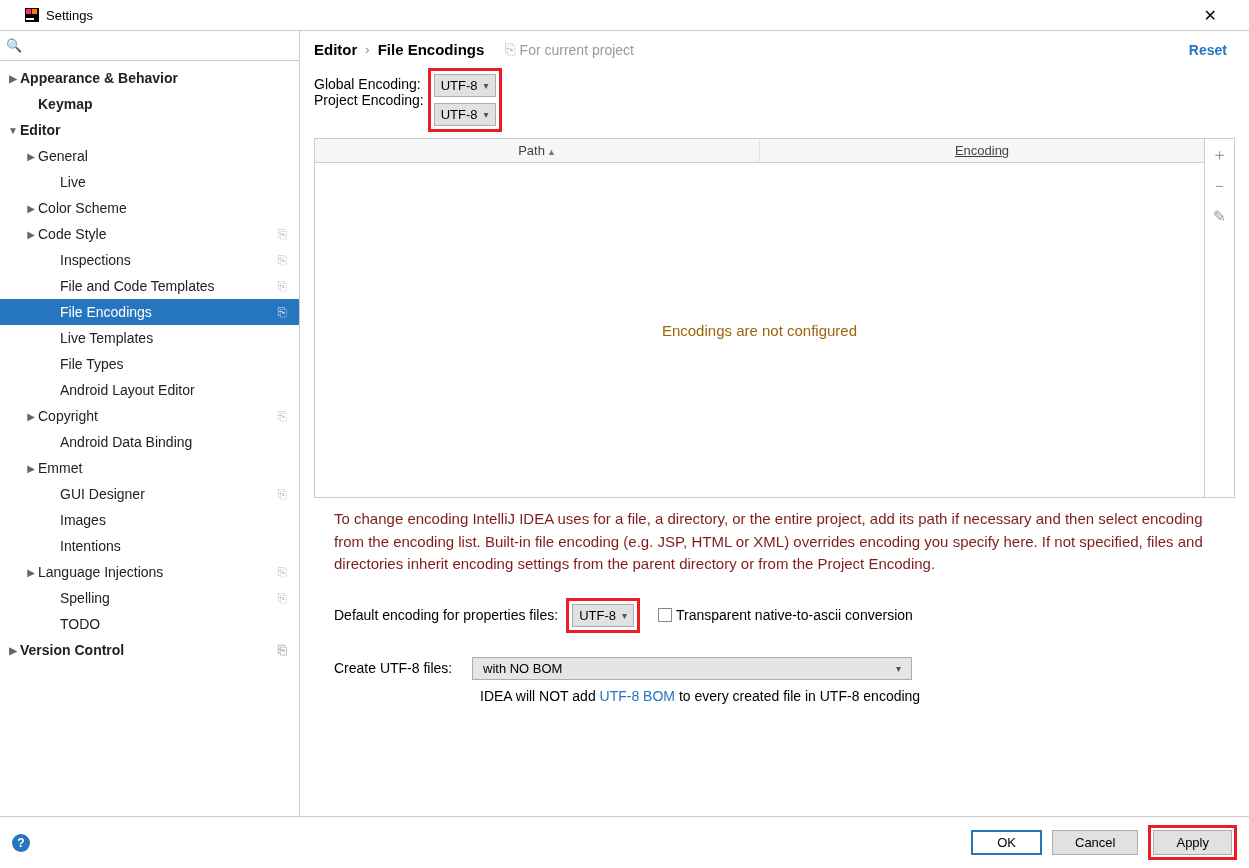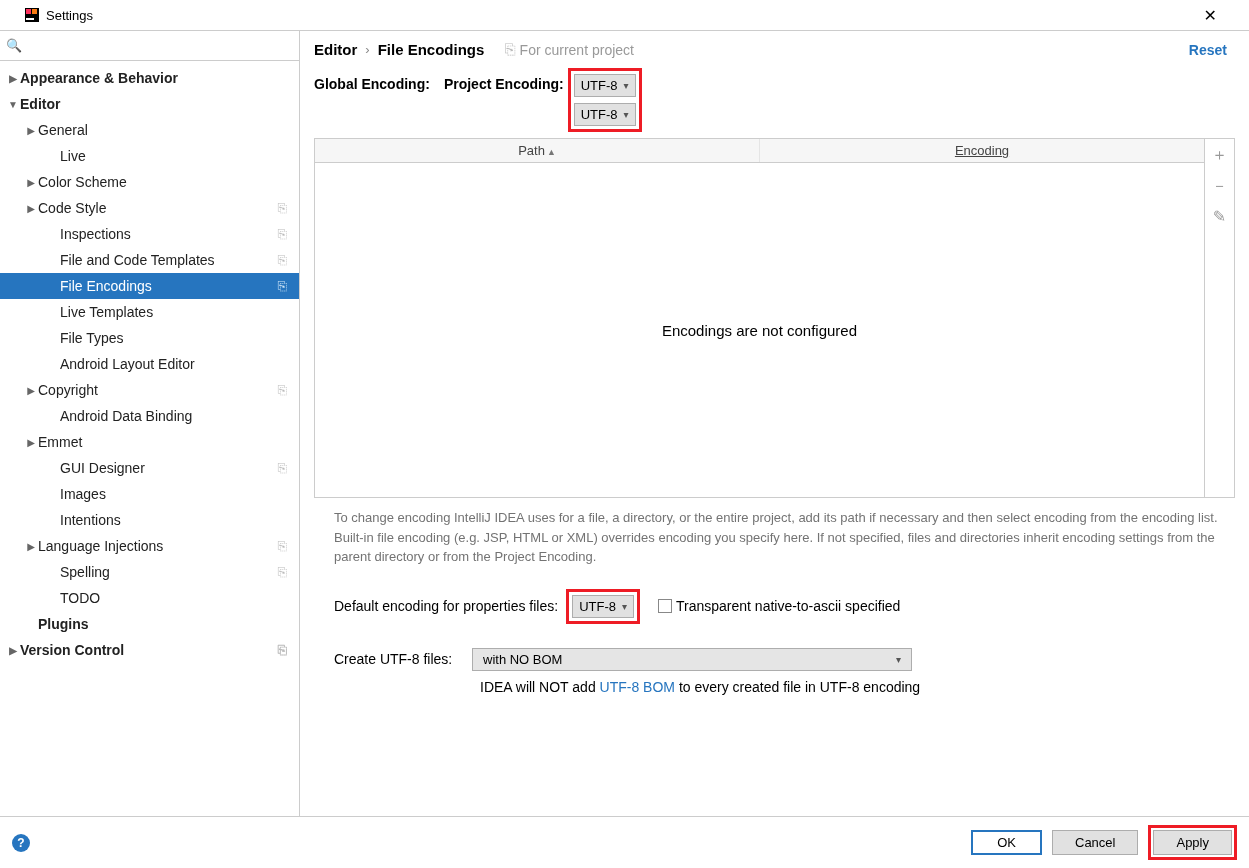--- a/index.html
+++ b/index.html
@@ -40,25 +40,25 @@
 .select .caret { font-size: 10px; color: #555; }
 .hl-red { border: 3px solid #ee1c25; padding: 3px; }
 .hl-pair { display:inline-block; }
 
 .table-wrap { display:flex; margin: 6px 14px 0 14px; border: 1px solid #ccc; height: 360px; }
 .table-main { flex:1; display:flex; flex-direction:column; }
 .table-head { display: flex; background: #f6f6f6; border-bottom: 1px solid #ccc; font-size: 13px; color: #444; }
 .table-head .th { flex: 1; text-align: center; padding: 4px; border-right: 1px solid #e5e5e5; }
 .table-head .th:last-child { border-right:none;text-decoration:underline; }
 .table-head .sort { font-size: 9px; color: #777; margin-left:2px;}
-.table-empty { flex:1; display:flex; align-items:center; justify-content:center; color:#000000; font-size:15px;}
+.table-empty { flex:1; display:flex; align-items:center; justify-content:center; color:#a16207; font-size:15px;}
 .table-actions { width: 30px; border-left:1px solid #ccc; display:flex; flex-direction:column; align-items:center; padding-top:6px; gap:10px; color:#999;}
 .table-actions span { cursor:pointer; font-size:16px; }
 
-.help-text { padding: 10px 24px 12px 34px; font-size: 13px; color:#737373; line-height: 1.5; }
+.help-text { padding: 10px 24px 12px 34px; font-size: 15px; color:#7f1d1d; line-height: 1.5; }
 
 .section-label { padding: 2px 14px; font-size: 13px; color:#222; }
 .indent-row { padding-left: 34px; }
 .select-wide { border:1px solid #adadad; background:#e5e5e5; padding:3px 10px; font-size:13px; width:440px; display:flex; align-items:center; justify-content:space-between; cursor:pointer;}
 .select-wide .caret { font-size:10px; color:#555;}
 
 .checkbox { width:14px; height:14px; border:1px solid #888; display:inline-block; vertical-align:middle; margin-right:4px;}
 
 .bottom-bar { border-top: 1px solid #ccc; display:flex; align-items:center; padding: 8px 12px; gap:10px; }
 .help-icon { width:18px;height:18px;border-radius:50%;background:#2675bf;color:#fff;display:flex;align-items:center;justify-content:center;font-size:12px;font-weight:bold;cursor:pointer;margin-right:auto;}
@@ -89,20 +89,24 @@
   <div class="sidebar">
     <div class="search-wrap">
       <span class="search-icon">🔍</span>
       <input class="search-input" placeholder="" style="">
     </div>
     <div class="tree" id="tree">
         <div class="tree-item l0 bold">
           <span class="arrow">▶</span>
           <span>Appearance &amp; Behavior</span>
         </div>
+        <div class="tree-item l1 bold">
+          <span class="arrow"></span>
+          <span>Keymap</span>
+        </div>
         <div class="tree-item l0 bold">
           <span class="arrow">▼</span>
           <span>Editor</span>
         </div>
         <div class="tree-item l1">
           <span class="arrow">▶</span>
           <span>General</span>
         </div>
         <div class="tree-item l2">
           <span class="arrow"></span>
@@ -176,24 +180,20 @@
           <span class="badge">⎘</span>
         </div>
         <div class="tree-item l2">
           <span class="arrow"></span>
           <span>Spelling</span>
           <span class="badge">⎘</span>
         </div>
         <div class="tree-item l2">
           <span class="arrow"></span>
           <span>TODO</span>
-        </div>
-        <div class="tree-item l1 bold">
-          <span class="arrow"></span>
-          <span>Plugins</span>
         </div>
         <div class="tree-item l0 bold">
           <span class="arrow">▶</span>
           <span>Version Control</span>
           <span class="badge">⎘</span>
         </div>
       </div>
   </div>
 
   <div class="main">
@@ -202,21 +202,21 @@
       <span class="crumb-sep">›</span>
       <span class="crumb">File Encodings</span>
       <span class="for-proj">
           <span style="color:#bbb">⎘</span>
           <span>For current project</span>
         </span>
       <span class="reset">Reset</span>
     </div>
 
     <div style="display:flex;align-items:flex-start;padding-left:14px;">
-      <div style="display:flex;gap:14px;padding-top:8px;font-weight:bold;">
+      <div style="display:flex;flex-direction:column;padding-top:8px;">
         <label style="font-size:14px;">Global Encoding:</label>
         <label style="font-size:14px;">Project Encoding:</label>
       </div>
       <span class="hl-red hl-pair" style="margin-left:4px;">
         <span class="select" style="margin-bottom:6px;">
           <span>UTF-8</span>
             <span class="caret">▾</span>
         </span><br>
         <span class="select">
           <span>UTF-8</span>
@@ -246,21 +246,21 @@
     <div class="form-row indent-row">
       <span style="font-size:14px;">Default encoding for properties files:</span>
       <span class="hl-red" style="margin-left:8px;">
         <span class="select">
           <span>UTF-8</span>
             <span class="caret">▾</span>
         </span>
       </span>
       <span style="margin-left:18px;display:flex;align-items:center;">
         <span class="checkbox"></span>
-        <span style="font-size:14px;">Transparent native-to-ascii specified</span>
+        <span style="font-size:14px;">Transparent native-to-ascii conversion</span>
       </span>
     </div>
 
     <div class="gap10"></div>
     <div class="gap6"></div>
     <div class="form-row indent-row">
       <span style="font-size:14px;min-width:130px;">Create UTF-8 files:</span>
       <span style="margin-left:8px;">
         <span class="select-wide">
           <span>with NO BOM</span>

